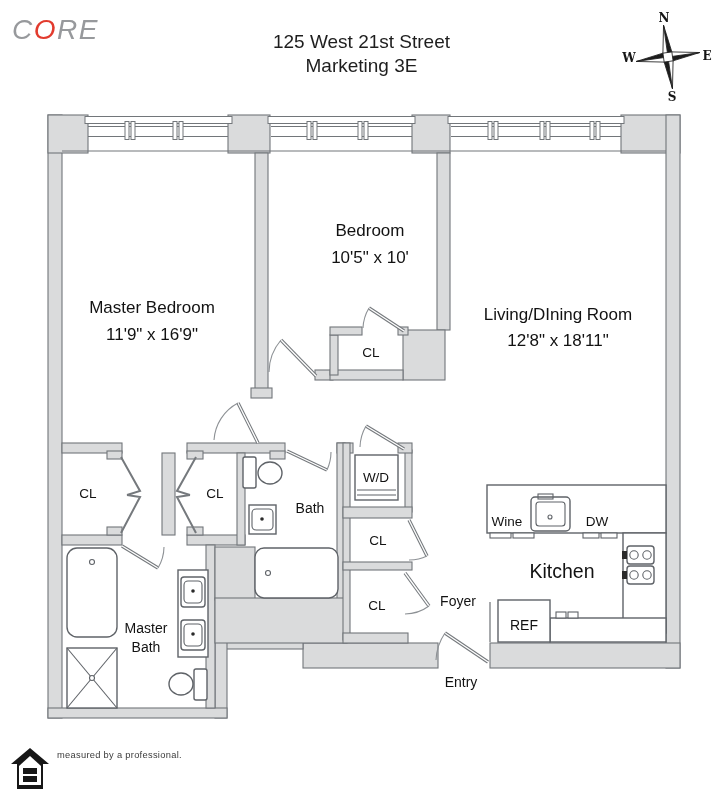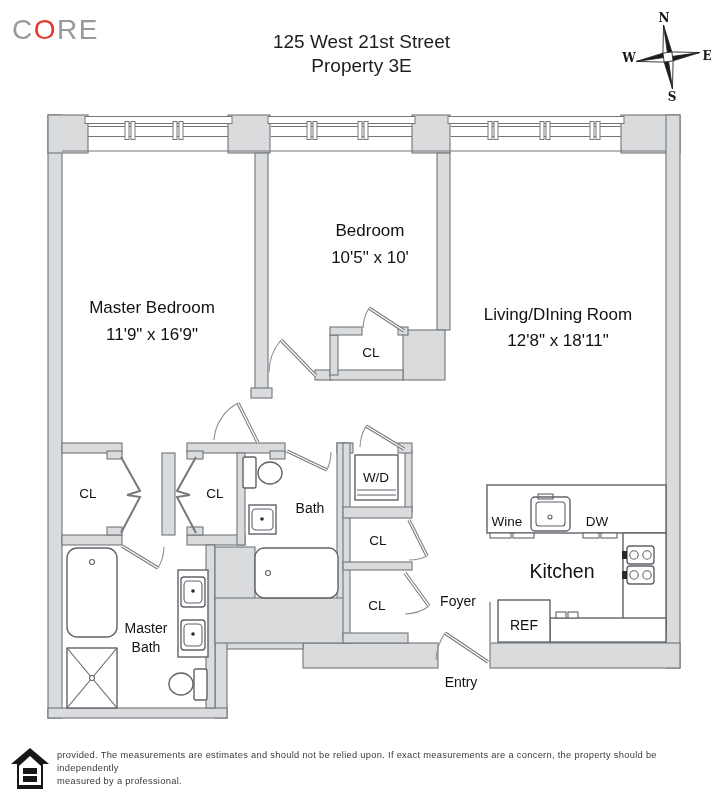--- a/index.html
+++ b/index.html
@@ -1,20 +1,20 @@
 <!DOCTYPE html>
 <html style="--wall_fill: #dadbdc; --wall_stroke: #72767a; --fixture_stroke: #5f6368; --logo_gray: #97999c; --logo_red: #e23b2e;"><head>
 <meta charset="utf-8">
 <style>
   html,body{margin:0;padding:0;background:#fff;}
   #page{position:relative;width:723px;height:800px;background:#fff;overflow:hidden;
         font-family:"Liberation Sans",sans-serif;}
   
   #brand{position:absolute;left:12px;top:14px;font-size:28px;letter-spacing:1.5px;
-         font-weight:400;color:var(--logo_gray);}
+         font-weight:400;color:var(--logo_gray);font-style:italic;}
   #brand .accent{color:var(--logo_red);}
   #title{position:absolute;left:0;right:0;top:30px;text-align:center;color:#1e1e1e;
          font-size:19px;line-height:24px;}
   
   #plan{position:absolute;left:0;top:0;}
   .wall{fill:var(--wall_fill);stroke:var(--wall_stroke);stroke-width:1.1;}
   .wline{fill:#fff;stroke:var(--wall_stroke);stroke-width:1;}
   .gline{stroke:var(--wall_stroke);stroke-width:1.2;fill:none;}
   .fx{fill:#fff;stroke:var(--fixture_stroke);stroke-width:1.4;}
   .fxthin{fill:none;stroke:var(--fixture_stroke);stroke-width:1.1;}
@@ -40,21 +40,21 @@
 </style>
 </head>
 <body>
 
 <div id="page">
 
   <div id="brand"><span>C</span><span class="accent">O</span><span>RE</span></div>
 
   <div id="title">
     <div>125 West 21st Street</div>
-    <div>Property 3E</div>
+    <div>Marketing 3E</div>
   </div>
 
   <svg id="plan" width="723" height="800" viewBox="0 0 723 800">
 
     <g>
       <g transform="rotate(-8 668 57)">
         <polygon class="cmp-dark" points="668,25 672.5,52.5 668,57"></polygon>
         <polygon class="cmp-lite" points="668,25 663.5,52.5 668,57"></polygon>
         <polygon class="cmp-dark" points="668,89 663.5,61.5 668,57"></polygon>
         <polygon class="cmp-lite" points="668,89 672.5,61.5 668,57"></polygon>
@@ -314,18 +314,17 @@
   </svg>
 
   <div id="footer">
     <svg id="eh-icon" width="40" height="44" viewBox="0 0 40 44">
       <polygon points="20,1 39,17 33,17 33,42 7,42 7,17 1,17" fill="#171717"></polygon>
       <polygon points="20,9 31,19 31,38 9,38 9,19" fill="#ffffff"></polygon>
       <rect x="13" y="21" width="14" height="6" fill="#171717"></rect>
       <rect x="13" y="29" width="14" height="6" fill="#171717"></rect>
     </svg>
     <div id="disclaimer">
-      <div>provided. The measurements are estimates and should not be relied upon. If exact measurements are a concern, the property should be independently</div>
       <div>measured by a professional.</div>
     </div>
   </div>
 
 </div>
 
 </body></html>

